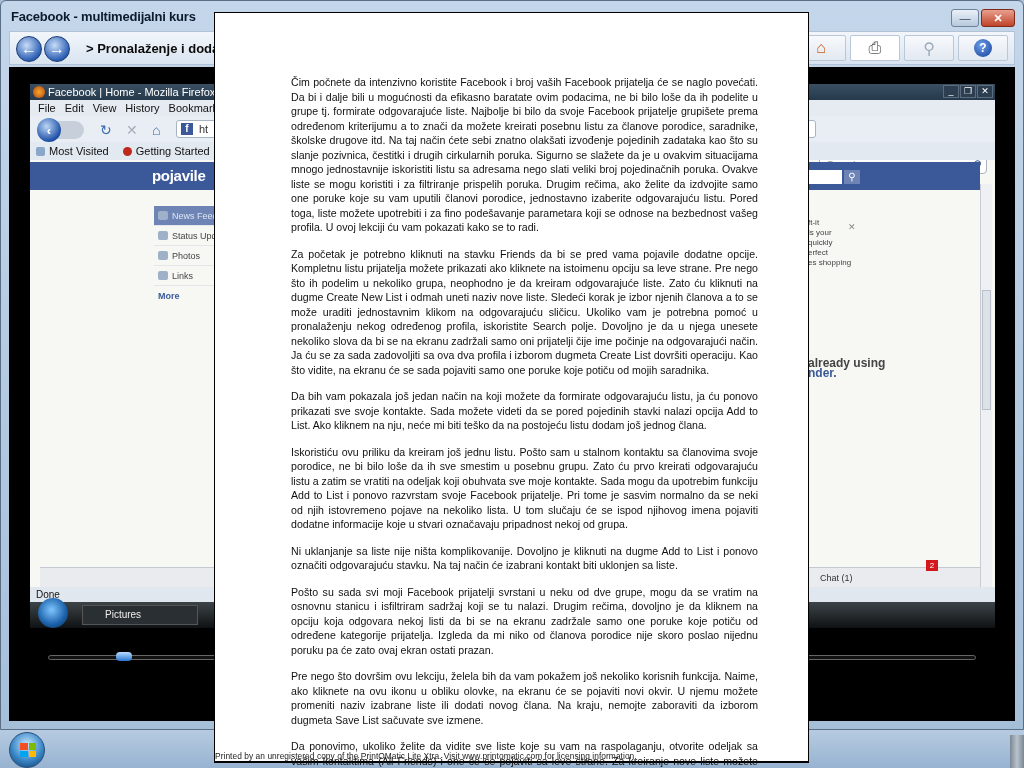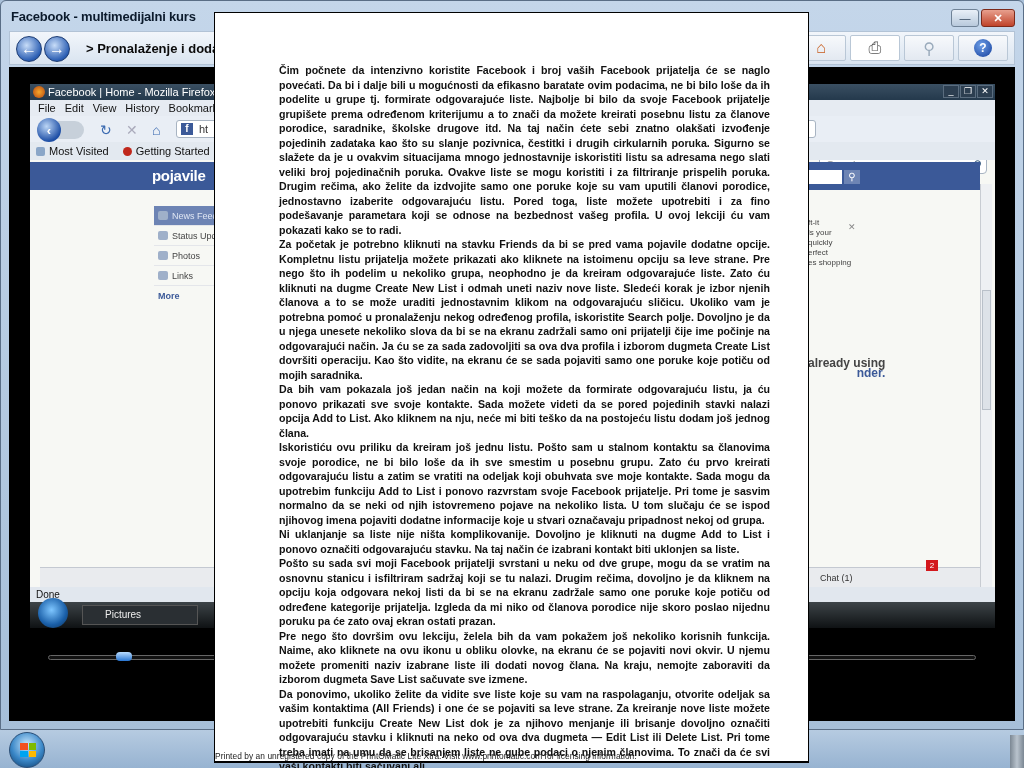--- a/index.html
+++ b/index.html
@@ -53,21 +53,21 @@
   #fb-search-btn { position: absolute; left: 814px; top: 8px; width: 16px; height: 14px; background: #6d84b4; color: #fff; font-size: 10px; text-align: center; line-height: 14px; }
   #fb-left-menu { position: absolute; left: 124px; top: 122px; width: 60px; font-size: 9px; color: #3b5998; }
   .fb-menu-item { height: 20px; line-height: 20px; border-bottom: 1px solid #e4e6ea; padding-left: 18px; position: relative; white-space: nowrap; overflow: hidden; color: #444; }
   .fb-menu-item.active { background: #6d84b4; color: #dfe6f3; }
   .fb-menu-item::before { content: ""; position: absolute; left: 4px; top: 5px; width: 10px; height: 9px; background: #9fb0c9; border-radius: 2px; }
   .fb-menu-item.more { border: none; padding-left: 4px; color: #3b5998; font-weight: bold; }
   .fb-menu-item.more::before { display: none; }
   #fb-right-snippets { position: absolute; left: 778px; top: 134px; font-size: 8px; color: #444; line-height: 10px; }
   #fb-right-close { position: absolute; left: 818px; top: 138px; font-size: 9px; color: #888; }
   #fb-right-snippets2 { position: absolute; left: 778px; top: 274px; font-size: 12px; color: #444; line-height: 10px; font-weight: bold; }
-  #fb-right-snippets2 .link { color: #3b5998; text-align: right; }
+  #fb-right-snippets2 .link { color: #3b5998; }
   #ff-scroll { position: absolute; left: 950px; top: 100px; width: 12px; height: 405px; background: #eef0f3; border-left: 1px solid #c8ccd2; }
   #ff-scroll-thumb { position: absolute; left: 1px; top: 106px; width: 9px; height: 120px; background: #dde2e8; border: 1px solid #b9c0c9; }
   #fb-bottombar { position: absolute; left: 10px; top: 483px; width: 940px; height: 20px; background: #e9ebee; border-top: 1px solid #c4c9d1; font-size: 9px; color: #333; line-height: 20px; }
   #fb-apps { position: absolute; left: 4px; top: 0; padding-left: 16px; margin-top: 39px; }
   #fb-apps::before { content: "f"; position: absolute; left: 0; top: 4px; width: 12px; height: 12px; background: #3b5998; color: #fff; font-weight: bold; font-size: 10px; text-align: center; line-height: 12px; }
   #fb-chat { position: absolute; left: 780px; top: 0; }
   #fb-notif { position: absolute; left: 886px; top: -8px; width: 12px; height: 11px; background: #d3181c; color: #fff; font-size: 8px; text-align: center; line-height: 11px; }
   #ff-status { position: absolute; left: 0; top: 503px; width: 100%; height: 15px; background: #e1e7ee; font-size: 10px; color: #111; padding-left: 6px; line-height: 15px; }
 
   #win-taskbar { position: absolute; left: 30px; top: 602px; width: 965px; height: 26px; background: linear-gradient(#3d4448, #0f1214); }
@@ -84,21 +84,21 @@
   
   #os-taskbar { position: absolute; left: 0; top: 730px; width: 1024px; height: 38px; background: linear-gradient(#b6cbe1, #97b3d1); }
   #start-orb { position: absolute; left: 9px; top: 2px; width: 36px; height: 36px; border-radius: 50%; background: radial-gradient(circle at 50% 35%, #c9e8ff, #3b88c8 55%, #0b3a6a); border: 1px solid #2a4f78; }
   #start-flag { position: absolute; left: 10px; top: 10px; width: 16px; height: 14px; display: grid; grid-template-columns: 1fr 1fr; gap: 1px; }
   #start-flag i { display: block; }
   #os-scroll { position: absolute; left: 1010px; top: 735px; width: 14px; height: 33px; background: linear-gradient(90deg, #7b8793, #b9c3cd, #7b8793); }
 
   
   #print-page { position: absolute; left: 214px; top: 12px; width: 595px; height: 751px; background: #fff; border: 1px solid #000; border-bottom: 2px solid #000; }
   #print-text { position: absolute; left: 64px; top: 50px; width: 491px; font-family: "Liberation Sans", sans-serif; font-size: 10.6px; line-height: 14.5px; color: #111; text-align: justify; }
-  #print-text p { margin: 0; font-weight: bold; }
+  #print-text p { margin: 12px; }
   #print-footer { position: absolute; left: 0; bottom: 0; font-size: 8.4px; color: #222; white-space: nowrap; letter-spacing: 0.05px; }
 </style>
 </head>
 <body>
 
 <div id="screen">
 
   <div id="app-window">
     <div id="app-title">Facebook - multimedijalni kurs</div>
     <div id="win-controls">

